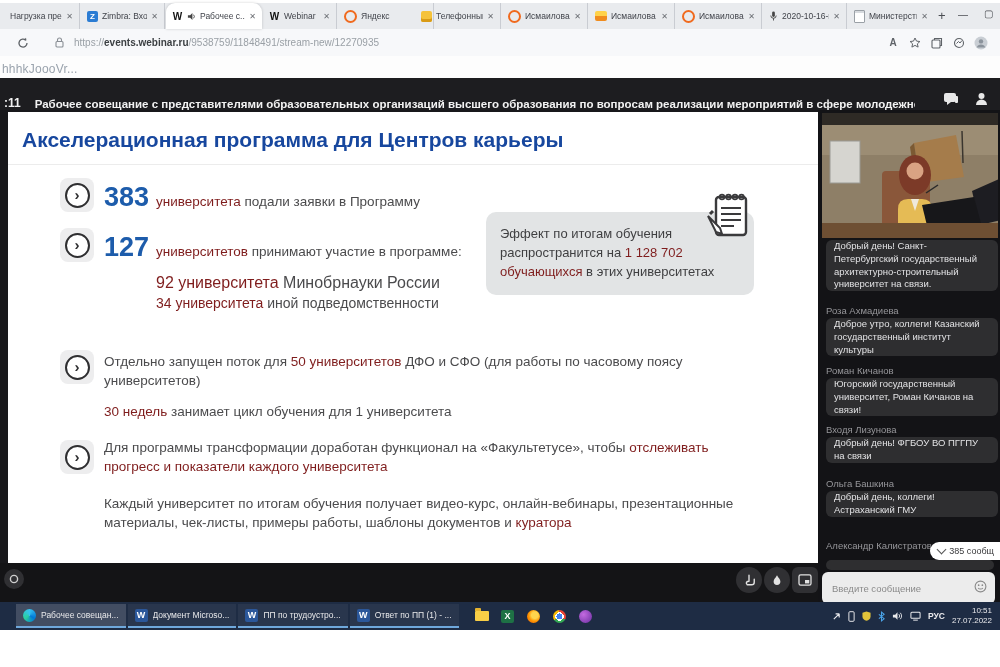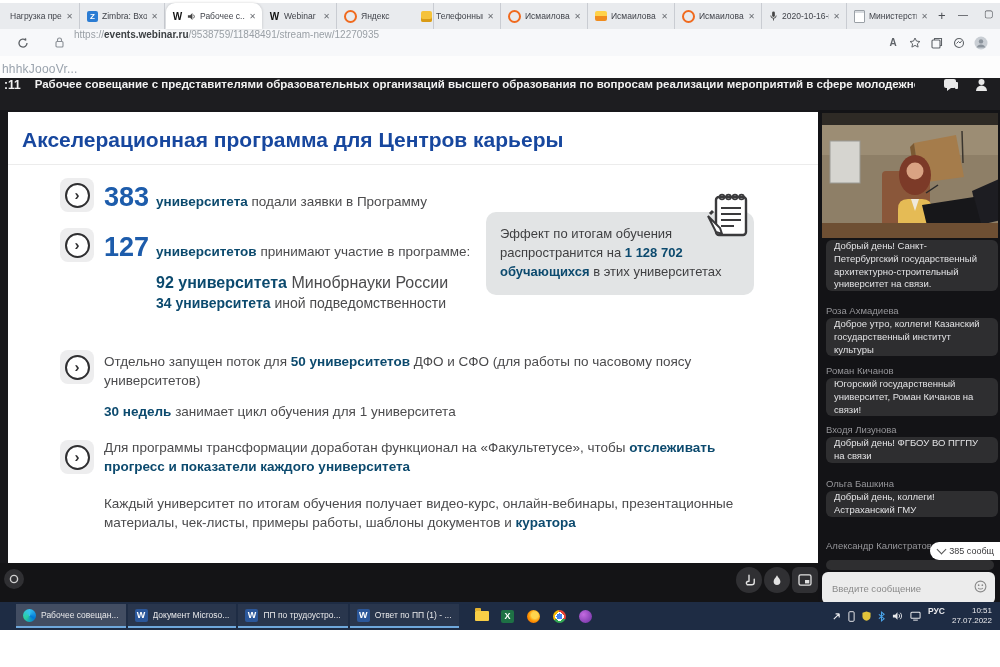--- a/index.html
+++ b/index.html
@@ -13,40 +13,40 @@
   .tab .ttl{flex:1;overflow:hidden;white-space:nowrap}
   .tab .tx{color:#6a6d72;font-size:8px;flex:none;cursor:pointer}
   .tab.active{background:#fff;border-radius:9px 9px 0 0;border-right:none;box-shadow:0 0 3px rgba(0,0,0,.18);z-index:2}
   .tico{flex:none;display:flex;align-items:center;justify-content:center}
   .ic-z{width:11px;height:11px;background:#2b7cd3;color:#fff;border-radius:2px;font-size:8px;font-weight:bold}
   .ic-w{width:11px;height:11px;color:#111;font-size:10px;font-weight:bold}
   .ic-ring{width:9px;height:9px;border:2.5px solid #f06a1e;border-radius:50%}
   .ic-yel{width:11px;height:11px;background:#f5c23a;border-radius:2px;box-shadow:inset 0 -3px 0 #d99b16}
   .ic-img{width:12px;height:10px;border-radius:2px;background:linear-gradient(180deg,#ffd24a 55%,#f08c1e 55%)}
   .ic-doc{width:9px;height:11px;background:#fff;border:1px solid #9aa0a6;border-radius:1px;box-shadow:inset 0 2px 0 #d7dade}
-  #toolbar{left:0;top:29px;width:1000px;height:27px;background:#f7f8fa;border-bottom:1px solid #e3e5e8;display:flex;}
+  #toolbar{left:0;top:29px;width:1000px;height:27px;background:#f7f8fa;border-bottom:1px solid #e3e5e8;display:flex;align-items:center}
   .urltxt{font-size:10px;color:#9aa0a6;white-space:nowrap}
   .urltxt .host{color:#3c4043;font-weight:bold}
   .tbico{width:22px;display:flex;justify-content:center;align-items:center;color:#5f6368}
   #bookmarksrow{left:0;top:56px;width:1000px;height:22px;background:#fdfdfd}
   #bmtext{left:2px;top:6px;font-size:12px;color:#9aa3ad;letter-spacing:.2px}
   
-  #webheader{left:0;top:78px;width:1000px;height:32px;background:#1d1d20;display:flex;align-items:flex-start;color:#f2f2f2}
+  #webheader{left:0;top:78px;width:1000px;height:32px;background:#1d1d20;display:flex;align-items:flex-end;color:#f2f2f2}
   #webheader .timer{font-size:12px;font-weight:bold;margin-left:4px}
   #webheader .wtitle{font-size:11.5px;font-weight:bold;margin-left:14px;width:880px;overflow:hidden;white-space:nowrap}
   
   #main{left:0;top:110px;width:1000px;height:492px;background:#18181b}
   #slide{position:absolute;left:8px;top:2px;width:810px;height:451px;background:#fff;overflow:hidden}
   .stitle{position:absolute;left:14px;top:16px;font-size:21px;font-weight:bold;color:#17479e}
   .sdivider{position:absolute;left:0;top:52px;width:810px;height:1px;background:#ececec}
   .rowic{position:absolute;width:34px;height:34px;background:#ededee;border-radius:8px;display:flex;align-items:center;justify-content:center}
   .rowic .c{width:25px;height:25px;border:2.5px solid #2f2f31;border-radius:50%;background:#fff;display:flex;
             align-items:center;justify-content:center;font-size:15px;font-weight:bold;color:#2f2f31;padding-bottom:2px;box-sizing:border-box}
   .trow{position:absolute;font-size:13.5px;color:#4b4b4d;line-height:1.42}
-  .b{color:#0c4a6e;font-weight:bold}
+  .b{color:#7f1d1d;font-weight:normal}
   .num{font-size:27px;font-weight:bold;color:#1d5cab;margin-right:7px;line-height:1}
   .effectbox{position:absolute;left:478px;top:100px;width:240px;background:#e2e4e5;border-radius:10px;
              padding:13px 14px;font-size:13px;color:#3f3f41;line-height:1.45}
   #bottomstrip{position:absolute;left:0;top:453px;width:818px;height:39px;background:#141416}
   .ctrl{position:absolute;width:26px;height:26px;border-radius:50%;background:#303033;display:flex;align-items:center;justify-content:center;cursor:pointer}
   
   #rightpanel{position:absolute;left:818px;top:0;width:182px;height:492px;background:#131316;overflow:hidden}
   .sender{position:absolute;left:8px;font-size:9.5px;color:#96969a;white-space:nowrap}
   .bubble{position:absolute;left:8px;max-width:172px;background:#2e2e30;border-radius:6px;padding:0 8px;
           font-size:9.5px;line-height:1.35;color:#e2e2e4;box-sizing:border-box}
@@ -70,21 +70,21 @@
   .ic-excel{width:13px;height:13px;background:#1e7145;color:#fff;border-radius:2px;font-size:9px;font-weight:bold;
             display:flex;align-items:center;justify-content:center}
   .ic-edge{width:13px;height:13px;border-radius:50%;background:conic-gradient(#35c1f1,#0078d7,#2bd0a0,#35c1f1)}
   .ic-folder{width:14px;height:10px;background:#f8ce46;border-radius:1px;position:relative}
   .ic-folder:before{content:"";position:absolute;left:0;top:-3px;width:6px;height:3px;background:#e6b32e;border-radius:1px 1px 0 0}
   .ic-ff{width:13px;height:13px;border-radius:50%;background:radial-gradient(circle at 60% 40%,#ffd54d 0 30%,#ff9500 55%,#e8590c 100%)}
   .ic-chrome{width:13px;height:13px;border-radius:50%;
              background:radial-gradient(circle,#4285f4 0 3px,#fff 3px 4.2px,transparent 4.2px),
                         conic-gradient(#ea4335 0 33%,#34a853 33% 66%,#fbbc05 66% 100%)}
   .ic-purple{width:13px;height:13px;border-radius:50%;background:radial-gradient(circle at 35% 35%,#c36ae0,#6b2fa0)}
-  #tray{margin-left:auto;display:flex;gap:7px;padding-right:8px;color:#e9e9ec}
+  #tray{margin-left:auto;display:flex;align-items:center;gap:7px;padding-right:8px;color:#e9e9ec}
   .trayic{display:flex;align-items:center;justify-content:center;cursor:pointer}
   #clock{font-size:8px;text-align:right;line-height:1.3}
   .lang{font-size:8.5px;font-weight:bold;cursor:pointer}
 </style>
 </head>
 <body>
 
 <div id="tabstrip" class="abs">
   <div class="tab" style="left:4px;width:76px">
     <span class="ttl">Нагрузка преп</span>

